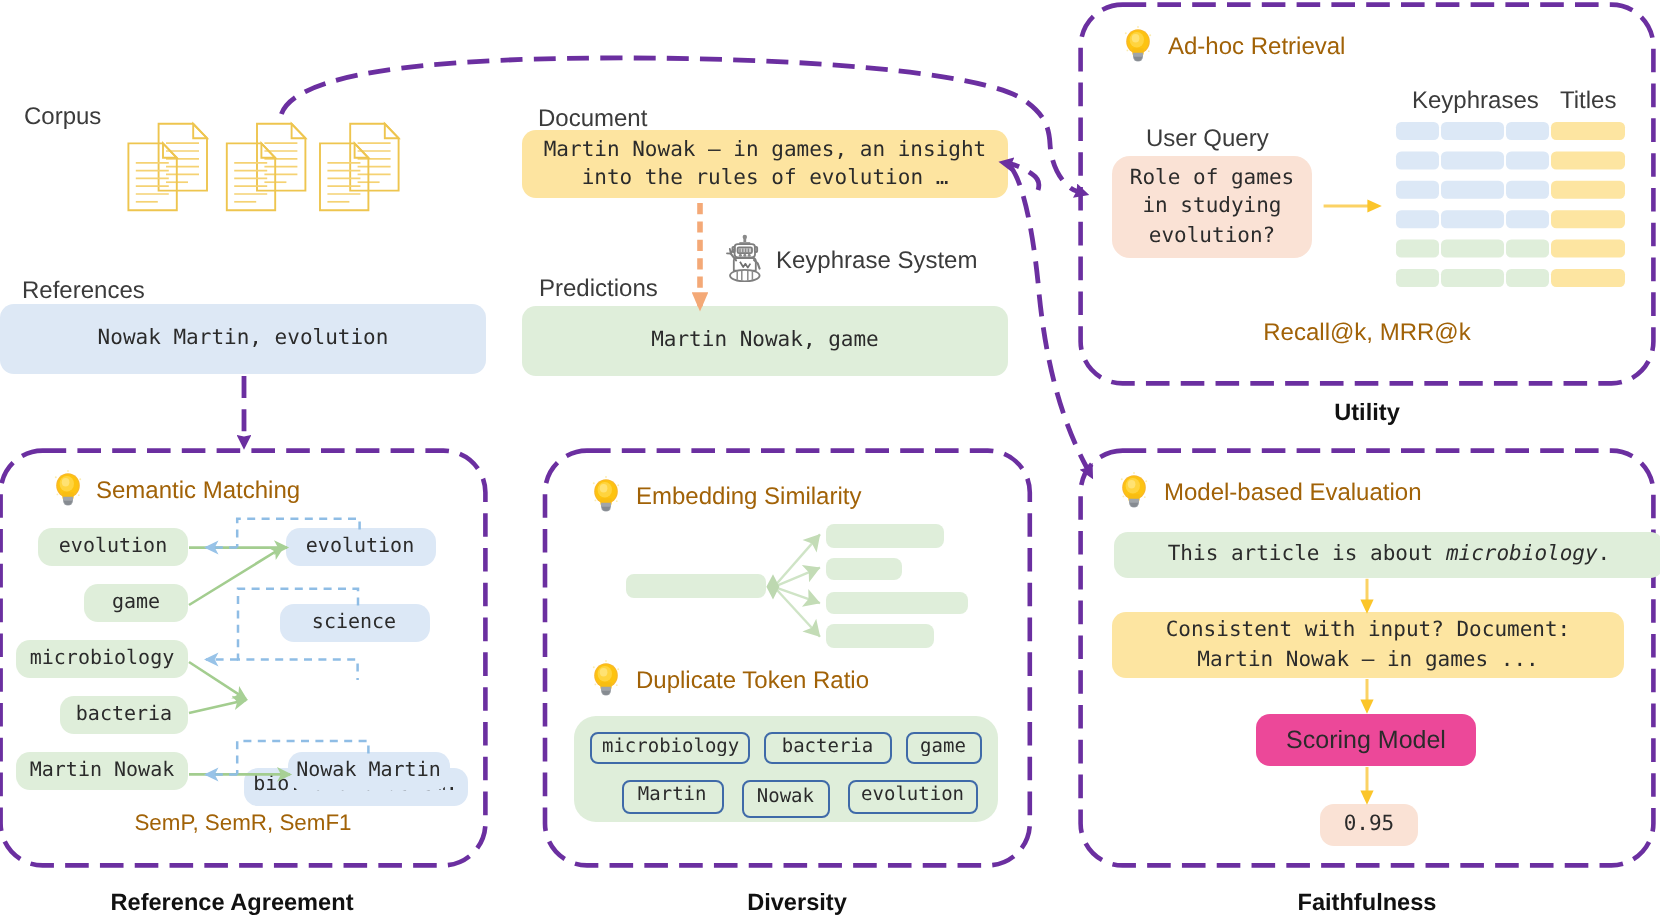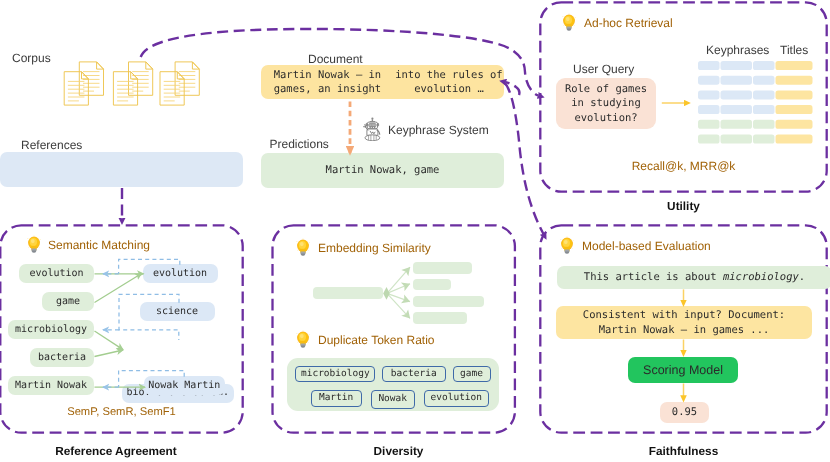--- a/index.html
+++ b/index.html
@@ -73,28 +73,29 @@
         <path d="M67.9 89.2 h16.5"></path>
       <path d="M67.9 93.1 h16.5"></path>
         <path d="M67.9 97.0 h16.5"></path>
         <path d="M67.9 100.9 h11"></path>
     </g>
   </g>
   <use href="#docpair" x="49.2"></use>
   <use href="#docpair" x="95.8"></use>
 </svg>
 
-<div class="abs lbl" style="left:21px;top:137.5px;text-align:center;">References</div>
+<div class="abs lbl" style="left:11px;top:137.5px;text-align:center;">References</div>
 <div class="abs box mono" style="left:0px;top:152px;width:243px;height:35px;background:#dde8f5;font-size:10.5px;
             flex-direction:column;color:#2b2b2b;">
-</div>
-
-<div class="abs lbl" style="left:269px;top:51.5px;margin-left:39px;">Document</div>
+  <span>Nowak Martin, evolution</span>
+</div>
+
+<div class="abs lbl" style="left:269px;top:51.5px;">Document</div>
 <div class="abs box mono" style="left:261px;top:65px;width:243px;height:34px;background:#fde4a0;font-size:10.5px;
-            flex-direction:row;color:#2b2b2b;">
+            flex-direction:column;color:#2b2b2b;">
   <span>Martin Nowak – in games, an insight</span>
   <span>into the rules of evolution …</span>
 </div>
 
 <svg class="abs" style="left:363px;top:117px;width:19px;height:23.5px;" viewBox="0 0 19 23.5">
   <g stroke="#7e7e7e" stroke-width="0.9" fill="#ffffff" stroke-linejoin="round">
     <circle cx="9.4" cy="1.5" r="1.1" fill="#8a8a8a" stroke="none"></circle>
     <rect x="8.7" y="2.2" width="1.4" height="2.2" fill="#8a8a8a" stroke="none"></rect>
     <rect x="6.6" y="4.0" width="5.6" height="1.2" rx="0.4" fill="#9a9a9a" stroke="none"></rect>
     <rect x="4.3" y="5.1" width="10.2" height="6.6" rx="1.6"></rect>
@@ -346,21 +347,21 @@
     <i>microbiology</i>
     <span>.</span>
 </div>
 
 <div class="abs box mono" style="left:556px;top:306px;width:256px;height:33px;background:#fde5a1;font-size:10.5px;
             flex-direction:column;color:#2b2b2b;">
   <span>Consistent with input? Document:</span>
   <span>Martin Nowak – in games ...</span>
 </div>
 
-<div class="abs box" style="left:628px;top:357px;width:110px;height:26px;background:#22c55e;font-size:12.5px;color:#2b2b2b;">
+<div class="abs box" style="left:628px;top:357px;width:110px;height:26px;background:#ec4899;font-size:12.5px;color:#2b2b2b;">
   <span>Scoring Model</span>
 </div>
 
 <div class="abs box mono" style="left:660px;top:402px;width:49px;height:21px;background:#fae2d5;font-size:10.5px;color:#2b2b2b;">
   <span>0.95</span>
 </div>
 
 <div class="abs caption" style="left:540px;top:444px;width:287px;">Faithfulness</div>
 
 <svg class="abs" style="left:0px;top:225px;width:243px;height:208px;" viewBox="0 225 243 208">

